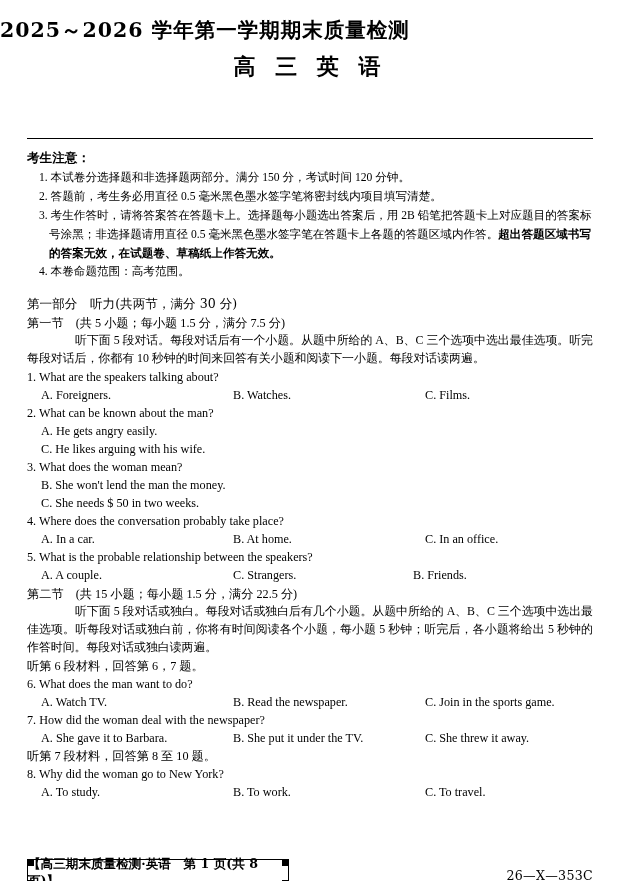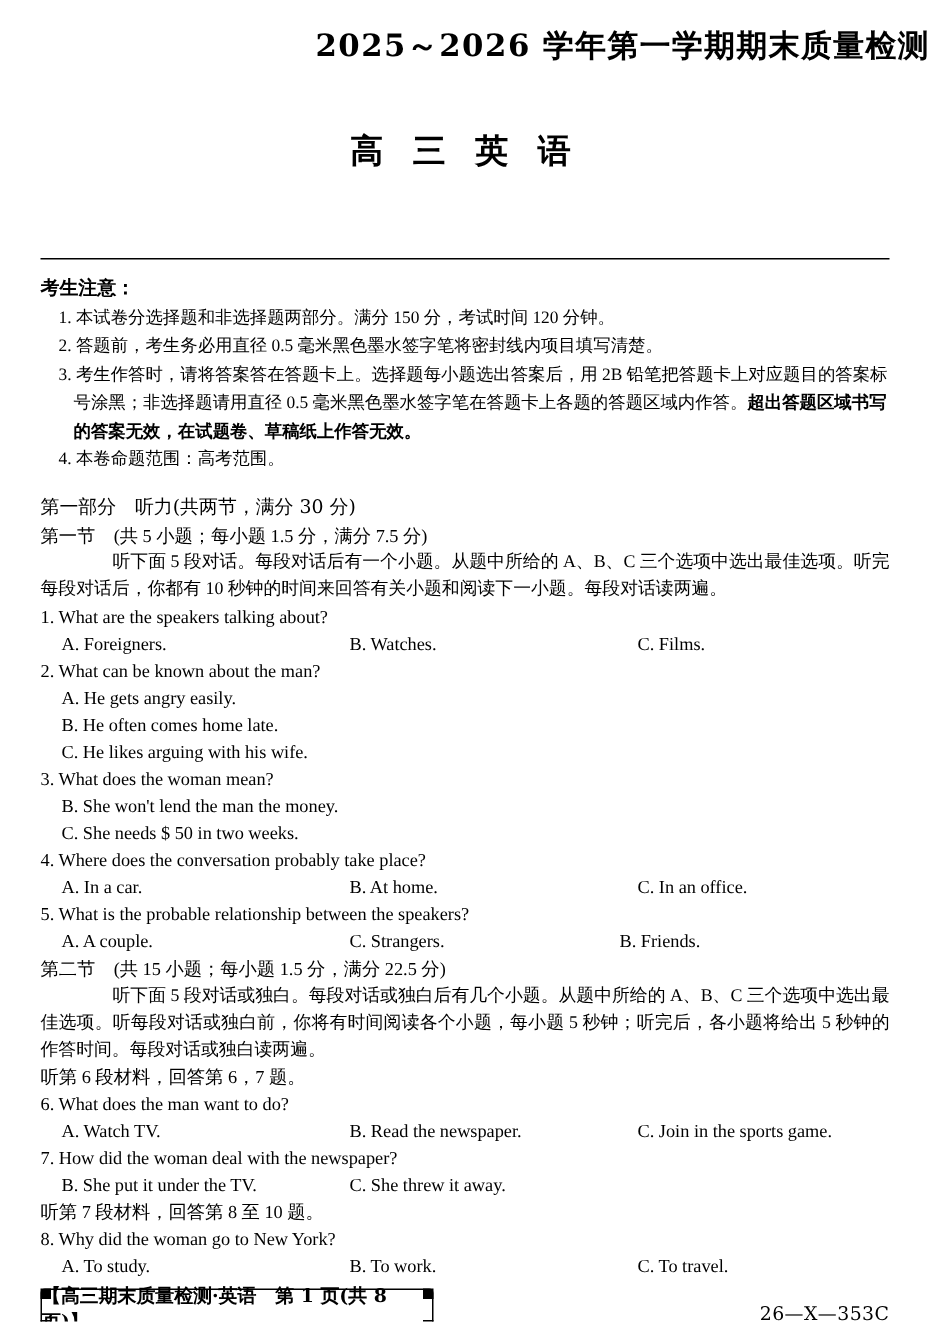--- a/index.html
+++ b/index.html
@@ -16,33 +16,33 @@
     overflow: hidden;
   }
   .page {
     width: 620px;
     height: 881px;
     position: relative;
     padding: 0;
     box-sizing: border-box;
   }
   .title-main {
-    text-align: right;
+    text-align: left;
     font-size: 20.5px;
     font-weight: bold;
     letter-spacing: 1px;
     margin-top: 16px;
     font-family: "DejaVu Serif", "Liberation Serif", serif;
   }
   .title-sub {
     text-align: center;
     font-size: 22px;
     font-weight: bold;
     letter-spacing: 6px;
-    margin-top: 42px;
+    margin-top: 8px;
     font-family: "DejaVu Serif", "Liberation Serif", serif;
   }
   .rule {
     border: 0;
     border-top: 1.1px solid #000;
     margin: 56px 27px 0 27px;
   }
   .notice-block {
     margin: 9px 27px 0 27px;
     font-size: 11.6px;
@@ -185,21 +185,20 @@
 
   <div class="q"><span>1.</span> <span>What are the speakers talking about?</span></div>
   <div class="opts">
     <div class="o o1">A. Foreigners.</div>
     <div class="o o2">B. Watches.</div>
     <div class="o o3">C. Films.</div>
   </div>
 
   <div class="q"><span>2.</span> <span>What can be known about the man?</span></div>
   <div class="optline">A. He gets angry easily.</div>
-  <div class="optline">B. He often comes home late.</div>
   <div class="optline">C. He likes arguing with his wife.</div>
 
   <div class="q"><span>3.</span> <span>What does the woman mean?</span></div>
   <div class="optline">B. She won't lend the man the money.</div>
   <div class="optline">C. She needs $ 50 in two weeks.</div>
 
   <div class="q"><span>4.</span> <span>Where does the conversation probably take place?</span></div>
   <div class="opts">
     <div class="o o1">A. In a car.</div>
     <div class="o o2">B. At home.</div>
@@ -220,20 +219,21 @@
 
   <div class="q"><span>6.</span> <span>What does the man want to do?</span></div>
   <div class="opts">
     <div class="o o1">A. Watch TV.</div>
     <div class="o o2">B. Read the newspaper.</div>
     <div class="o o3">C. Join in the sports game.</div>
   </div>
 
   <div class="q"><span>7.</span> <span>How did the woman deal with the newspaper?</span></div>
   <div class="opts">
+    <div class="o o1">A. She gave it to Barbara.</div>
     <div class="o o2">B. She put it under the TV.</div>
     <div class="o o3">C. She threw it away.</div>
   </div>
 
   <div class="q">听第 7 段材料，回答第 8 至 10 题。</div>
 
   <div class="q"><span>8.</span> <span>Why did the woman go to New York?</span></div>
   <div class="opts">
     <div class="o o1">A. To study.</div>
     <div class="o o2">B. To work.</div>

